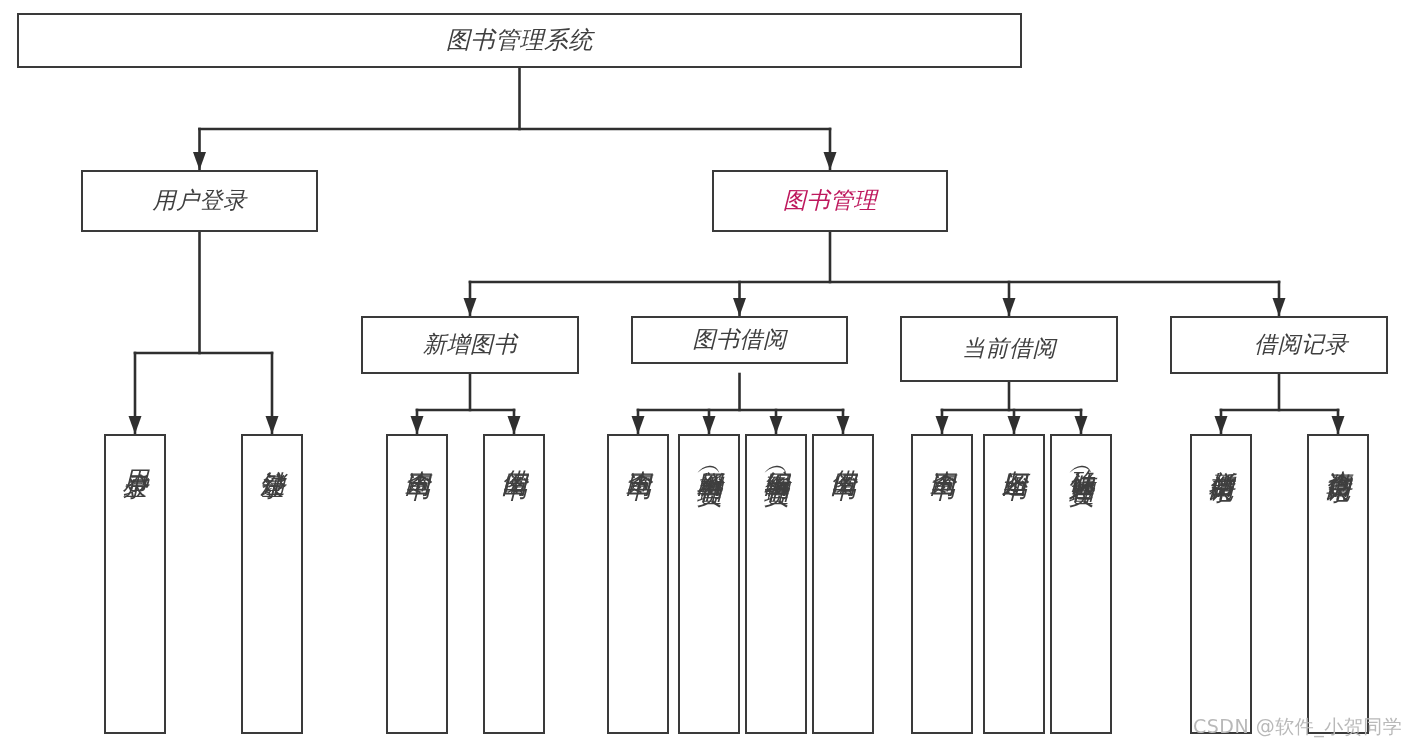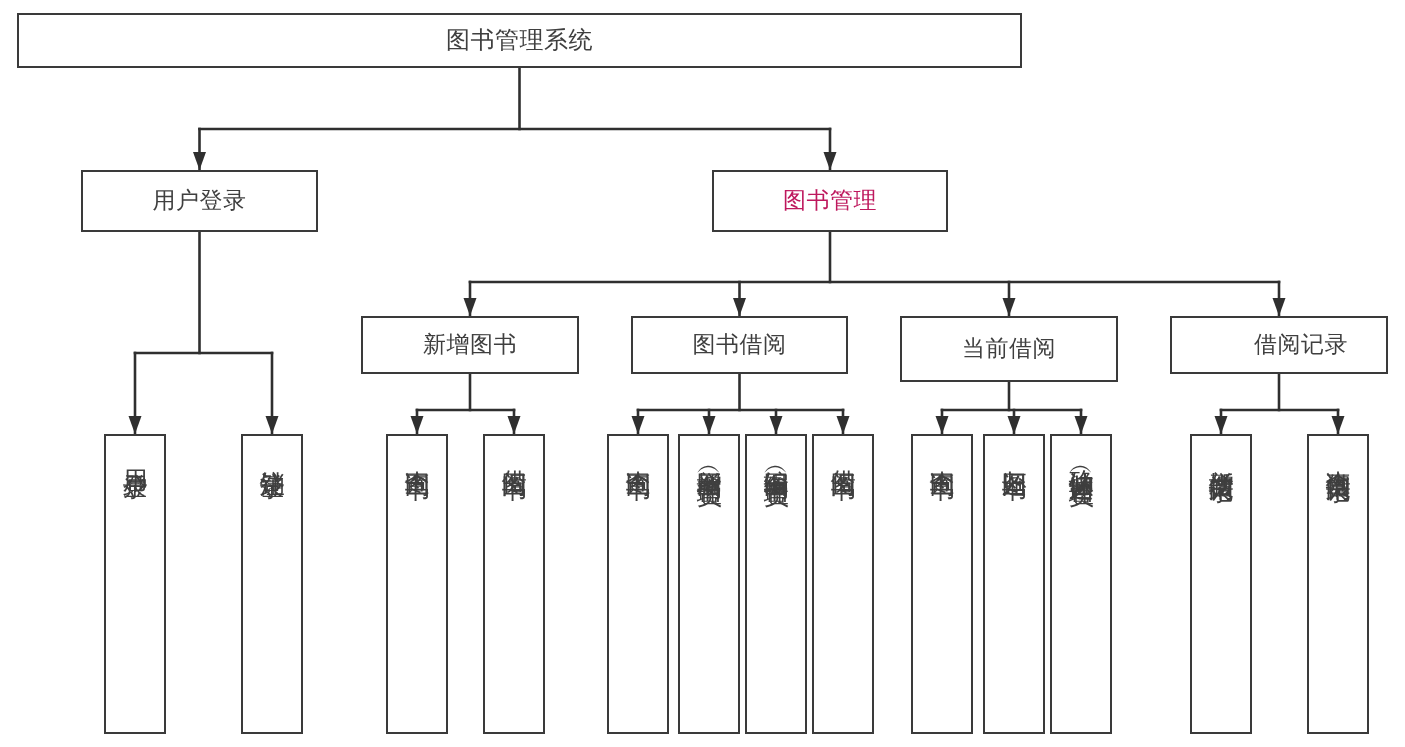--- a/index.html
+++ b/index.html
@@ -35,20 +35,21 @@
     align-items: center;
     justify-content: center;
     color: #3f3f3f;
     z-index: 2;
   }
   .node .label {
     display: block;
     text-align: left;
     line-height: 1.18;
     letter-spacing: 0.5px;
+    font-style: italic;
   }
   
   .node.horiz .label {
     writing-mode: horizontal-tb;
     font-size: 23px;
   }
   .node.root .label {
     font-size: 24px;
   }
   
@@ -136,21 +137,21 @@
       </div>
       <div class="node horiz" style="left: 81px; top: 170px; width: 237px; height: 62px; border-color: rgb(58, 58, 58); background: rgb(255, 255, 255); color: rgb(63, 63, 63);">
         <span class="label">用户登录</span>
       </div>
       <div class="node horiz" style="left: 712px; top: 170px; width: 236px; height: 62px; border-color: rgb(58, 58, 58); background: rgb(255, 255, 255); color: #be185d;">
         <span class="label">图书管理</span>
       </div>
       <div class="node horiz" style="left: 361px; top: 316px; width: 218px; height: 58px; border-color: rgb(58, 58, 58); background: rgb(255, 255, 255); color: rgb(63, 63, 63);">
         <span class="label">新增图书</span>
       </div>
-      <div class="node horiz" style="left: 631px; top: 316px; width: 217px; height: 58px; border-color: rgb(58, 58, 58); background: rgb(255, 255, 255); color: rgb(63, 63, 63);">
+      <div class="node horiz" style="left: 631px; top: 316px; width: 217px; height: 48px; border-color: rgb(58, 58, 58); background: rgb(255, 255, 255); color: rgb(63, 63, 63);">
         <span class="label">图书借阅</span>
       </div>
       <div class="node horiz" style="left: 900px; top: 316px; width: 218px; height: 66px; border-color: rgb(58, 58, 58); background: rgb(255, 255, 255); color: rgb(63, 63, 63);">
         <span class="label">当前借阅</span>
       </div>
       <div class="node horiz" style="left: 1170px; top: 316px; width: 218px; height: 58px; border-color: rgb(58, 58, 58); background: rgb(255, 255, 255); color: rgb(63, 63, 63); padding-left: 44px;">
         <span class="label">借阅记录</span>
       </div>
       <div class="node vert" style="left: 104px; top: 434px; width: 62px; height: 300px; border-color: rgb(58, 58, 58); background: rgb(255, 255, 255); color: rgb(63, 63, 63);">
         <span class="label">用户登录</span>
@@ -185,13 +186,14 @@
       <div class="node vert" style="left: 1050px; top: 434px; width: 62px; height: 300px; border-color: rgb(58, 58, 58); background: rgb(255, 255, 255); color: rgb(63, 63, 63);">
         <span class="label">确认归还（管理员）</span>
       </div>
       <div class="node vert" style="left: 1190px; top: 434px; width: 62px; height: 300px; border-color: rgb(58, 58, 58); background: rgb(255, 255, 255); color: rgb(63, 63, 63);">
         <span class="label">新增借阅记录</span>
       </div>
       <div class="node vert" style="left: 1307px; top: 434px; width: 62px; height: 300px; border-color: rgb(58, 58, 58); background: rgb(255, 255, 255); color: rgb(63, 63, 63);">
         <span class="label">查询借阅记录</span>
       </div>
     </div>
+  <div class="watermark" style="left: 1193px; top: 714px; color: rgb(185, 185, 185);">CSDN @软件_小贺同学</div>
 </div>
 
 </body></html>

